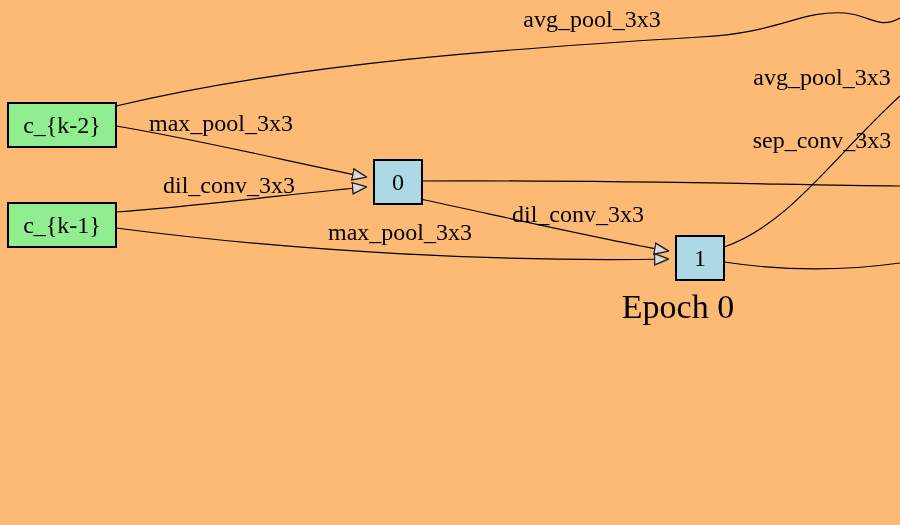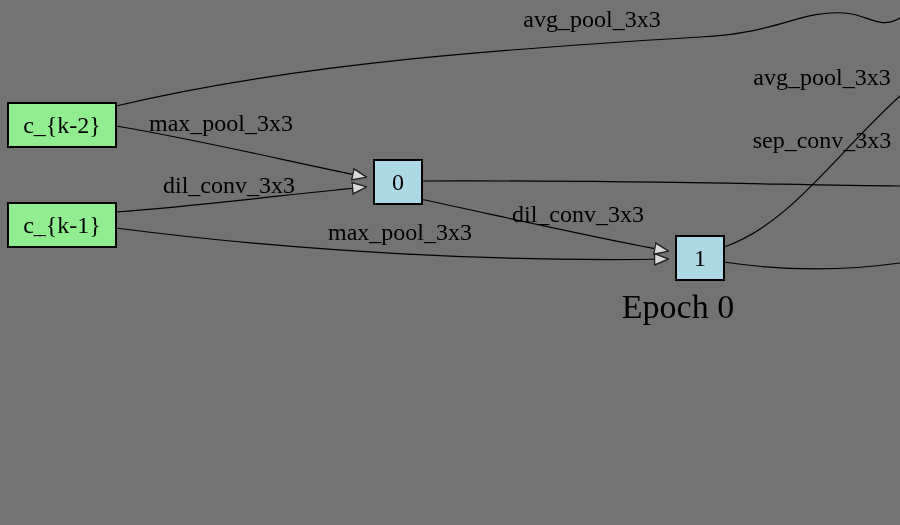--- a/index.html
+++ b/index.html
@@ -4,21 +4,21 @@
 <style>
   html, body {
     margin: 0;
     padding: 0;
     background: #ffffff;
   }
   .canvas {
     position: relative;
     width: 900px;
     height: 525px;
-    background: #737373;
+    background: #fdba74;
     overflow: hidden;
     font-family: "Liberation Serif", "DejaVu Serif", serif;
   }
   svg text {
     font-family: "Liberation Serif", "DejaVu Serif", serif;
     fill: #000000;
   }
   .edge {
     fill: none;
     stroke: #000000;

